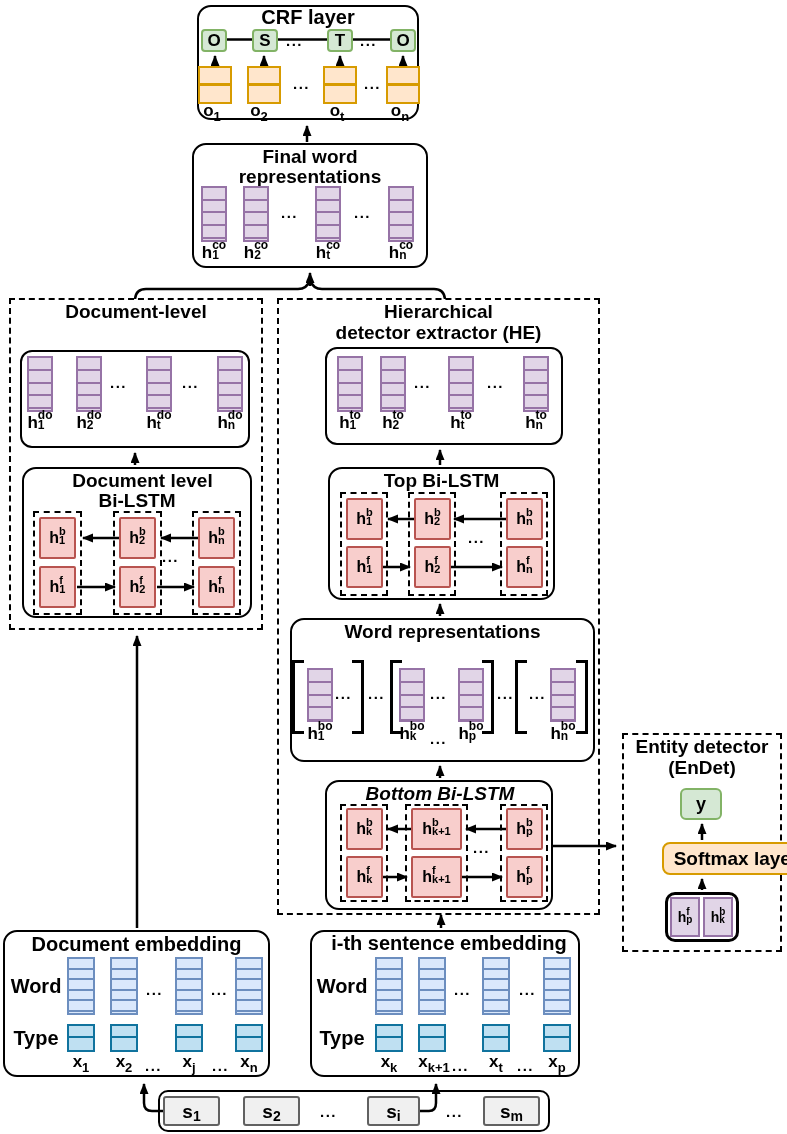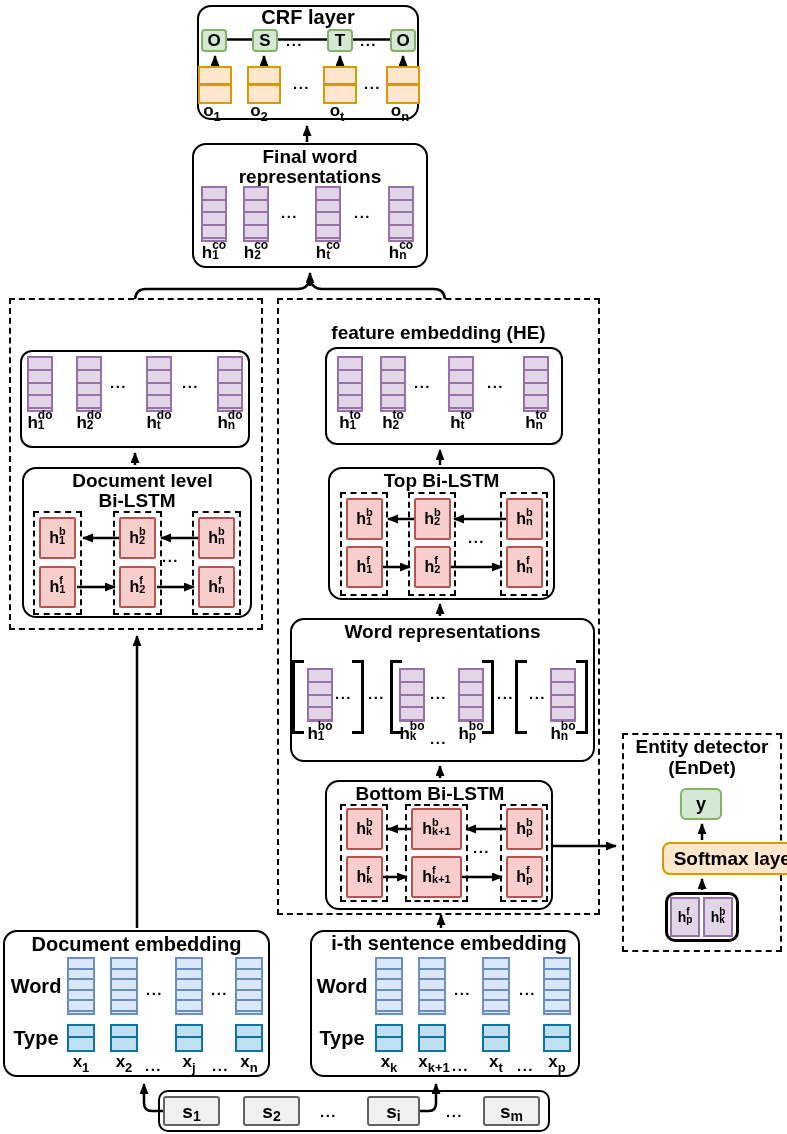--- a/index.html
+++ b/index.html
@@ -175,20 +175,21 @@
       </span>
     </div>
   <div class="hl" style="left:379px;top:244px;">
       <span class="b">h</span>
       <span class="ss">
         <span>co</span>
         <span>n</span>
       </span>
     </div>
 
+  <div class="t" style="left:9px;top:301px;width:254px;">Document-level</div>
   <div class="pstack" style="left:27px;top:356px;"></div>
   <div class="pstack" style="left:76px;top:356px;"></div>
   <div class="pstack" style="left:146px;top:356px;"></div>
   <div class="pstack" style="left:217px;top:356px;"></div>
   <div class="dots" style="left:110px;top:375px;">...</div>
   <div class="dots" style="left:182px;top:375px;">...</div>
   <div class="hl" style="left:18px;top:414px;">
       <span class="b">h</span>
       <span class="ss">
         <span>do</span>
@@ -259,21 +260,22 @@
     </div>
   <div class="rcell" style="left:198px;top:566px;">
       <span class="b">h</span>
       <span class="ss">
         <span>f</span>
         <span>n</span>
       </span>
     </div>
   <div class="dots" style="left:162px;top:549px;">...</div>
 
-  <div class="t" style="left:277px;top:322px;width:323px;">feature embedding (HE)</div>
+  <div class="t" style="left:277px;top:301px;width:323px;">Hierarchical</div>
+  <div class="t" style="left:277px;top:322px;width:323px;">detector extractor (HE)</div>
   <div class="pstack" style="left:337px;top:356px;"></div>
   <div class="pstack" style="left:380px;top:356px;"></div>
   <div class="pstack" style="left:448px;top:356px;"></div>
   <div class="pstack" style="left:523px;top:356px;"></div>
   <div class="dots" style="left:414px;top:375px;">...</div>
   <div class="dots" style="left:487px;top:375px;">...</div>
   <div class="hl" style="left:328px;top:414px;">
       <span class="b">h</span>
       <span class="ss">
         <span>to</span>
@@ -389,21 +391,21 @@
       </span>
     </div>
   <div class="hl" style="left:541px;top:725px;">
       <span class="b">h</span>
       <span class="ss">
         <span>bo</span>
         <span>n</span>
       </span>
     </div>
 
-  <div class="t" style="left:328px;top:783px;width:204px;">Bottom Bi-LSTM</div>
+  <div class="t" style="left:338px;top:783px;width:204px;font-style:italic;">Bottom Bi-LSTM</div>
   <div class="dcol" style="left:340px;top:804px;width:48px;height:98px;"></div>
   <div class="dcol" style="left:405px;top:804px;width:63px;height:98px;"></div>
   <div class="dcol" style="left:500px;top:804px;width:48px;height:98px;"></div>
   <div class="rcell" style="left:346px;top:808px;">
       <span class="b">h</span>
       <span class="ss">
         <span>b</span>
         <span>k</span>
       </span>
     </div>

